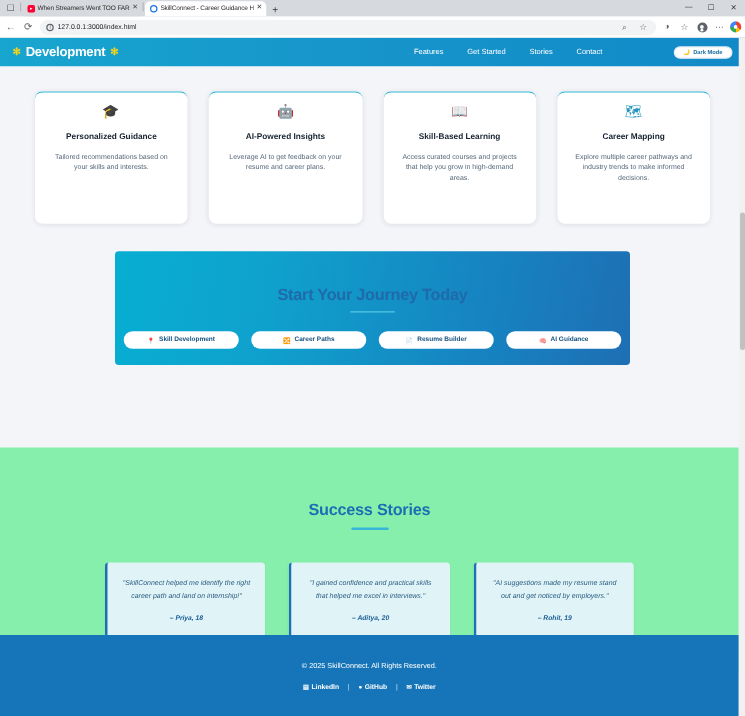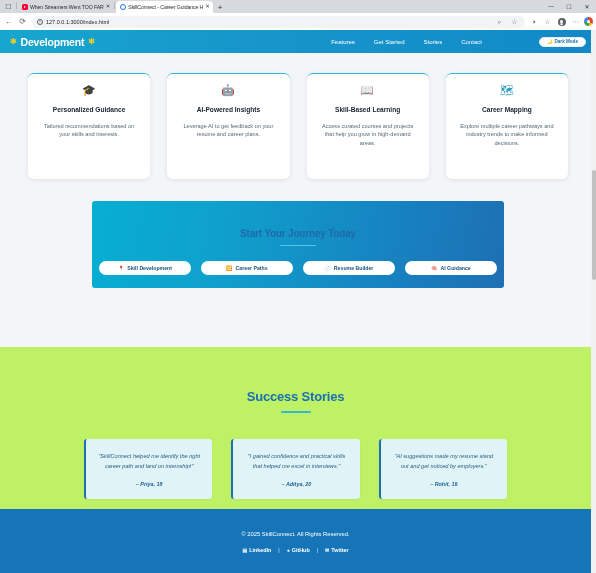--- a/index.html
+++ b/index.html
@@ -95,39 +95,39 @@
   .fcard-icon { font-size:11px; color:#2596be; line-height:1; margin-bottom:9px; display:block; }
   .fcard-title { font-size:6.6px; font-weight:bold; color:#15212e; line-height:1.45; margin-bottom:7px; }
   .fcard-desc { font-size:5.6px; color:#56687a; line-height:1.6; }
 
   
   .cta-wrap { padding: 22px 92px 0 92px; }
   .cta {
     background: linear-gradient(100deg,#07aed2 0%, #0fa1cd 30%, #1684c1 70%, #1e6fb4 100%);
     border-radius: 3px; padding: 27px 6px 13px 6px; text-align:center;
   }
-  .cta-title { font-size:10px; font-weight:bold; color:#1f6aa8; letter-spacing:-0.2px; }
+  .cta-title { font-size:13px; font-weight:bold; color:#1f6aa8; letter-spacing:-0.2px; }
   .cta-rule { width:36px; height:1.4px; background:#54c7e2; margin: 6px auto 0 auto; border-radius:2px;}
   .cta-btns { display:flex; gap:10px; margin-top:15px; padding: 0 1px; }
   .cta-btn {
     flex:1 1 0; background:#ffffff; border-radius:9px; height:14px;
     display:flex; align-items:center; justify-content:center; gap:3px;
     font-size:5.2px; font-weight:bold; color:#16517f;
   }
   .cta-btn-ic { font-size:5px; }
 
   
   .inner-sb { position:absolute; right:0; top:23px; width:5px; height:262px; background:#f1f1f1; }
   .inner-sb-thumb { position:absolute; right:0.5px; top:2px; width:4px; height:62px; background:#c1c1c1; border-radius:2px;}
   .inner-sb-arrow { position:absolute; right:0; width:5px; height:6px; display:flex; align-items:center; justify-content:center; font-size:4px; color:#6b6b6b; background:#f1f1f1;}
   .inner-sb-arrow.up { top:0; }
   .inner-sb-arrow.down { bottom:0; }
 
   
-  .stories { position:absolute; left:0; top:317px; width:591px; background:#bef264; padding: 42px 0 28px 0; }
+  .stories { position:absolute; left:0; top:328px; width:591px; background:#86efac; padding: 42px 0 28px 0; }
   .stories-title { text-align:center; font-size:13px; font-weight:bold; color:#1b6fb3; letter-spacing:-0.2px;}
   .stories-rule { width:30px; height:2px; background:#37b7d8; margin: 7px auto 0 auto; border-radius:2px;}
   .tcards { display:flex; gap:19px; padding: 26px 84px 0 84px; }
   .tcard {
     flex:1 1 0; background:#e0f4f8; border-left: 2.2px solid #1d6fb8;
     border-radius: 3px; padding: 13px 10px 12px 10px; text-align:center;
     box-shadow: 0 1px 2px rgba(20,40,70,0.05);
   }
   .tcard-quote { font-size:5.6px; font-style:italic; color:#2b5d80; line-height:1.75; }
   .tcard-author { font-size:5.4px; font-weight:bold; font-style:italic; color:#1a5d96; margin-top:9px; }

